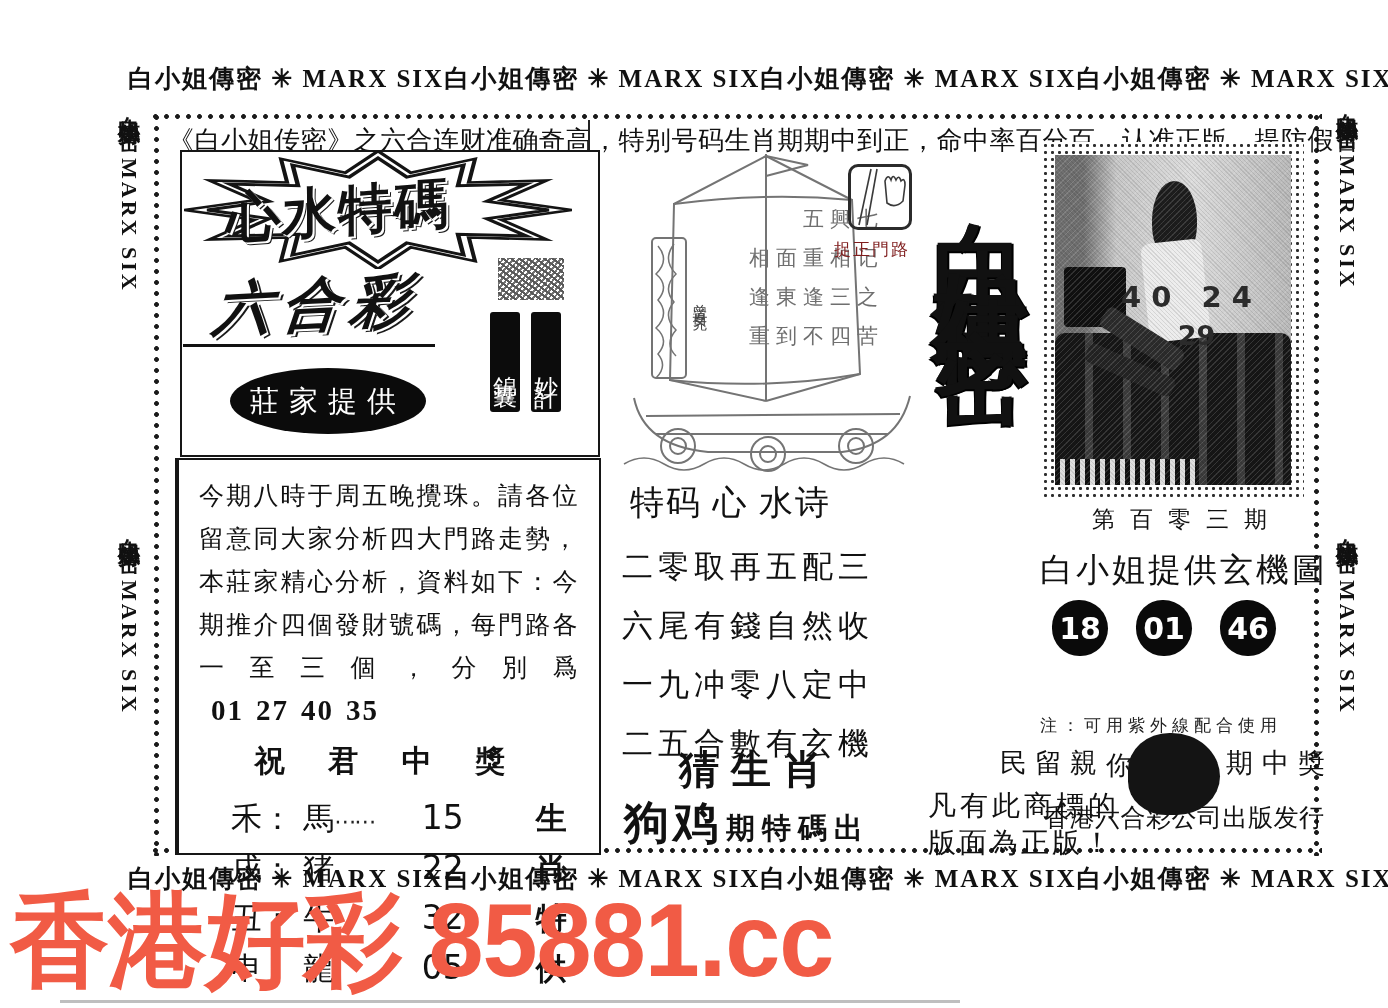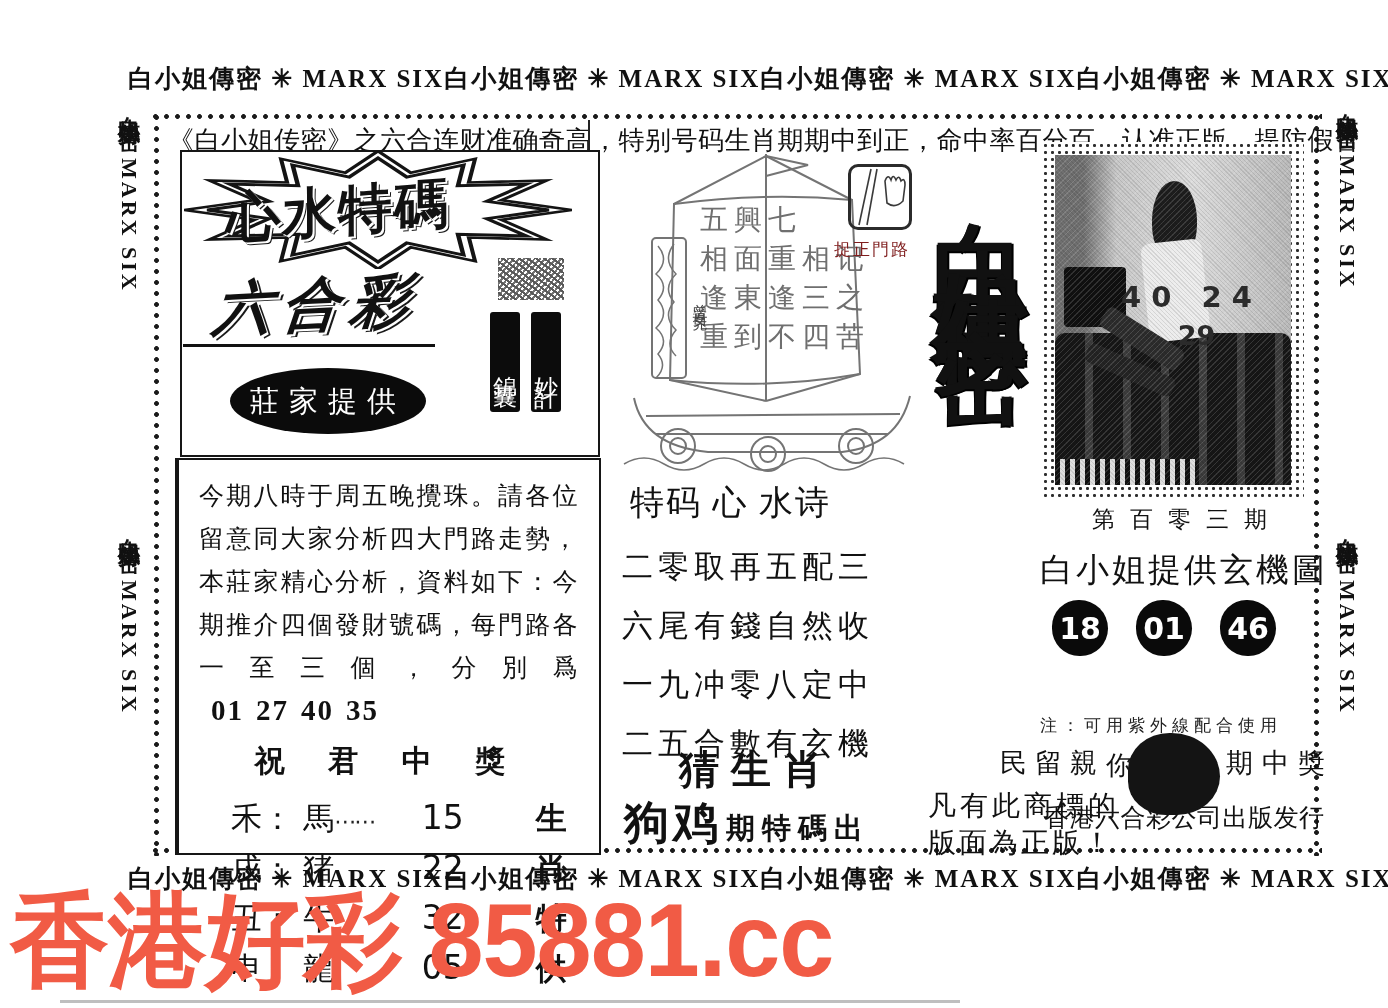--- a/index.html
+++ b/index.html
@@ -54,22 +54,22 @@
   .ztable{margin-top:16px;padding-left:32px;}
   .zrow{display:flex;align-items:baseline;height:50px;font-size:31px;}
   .zrow .stem{width:78px;}
   .zrow .animal{width:128px;}
   .zrow .lead{font-size:22px;letter-spacing:-2px;color:#222;}
   .zrow .num{width:110px;font-family:"DejaVu Sans","Liberation Sans",sans-serif;font-size:33px;font-weight:500;}
   .zrow .side{width:60px;text-align:center;font-weight:600;}
 
   
   .boat{position:absolute;left:616px;top:146px;width:312px;height:330px;}
-  .sail-text{position:absolute;left:700px;top:200px;width:184px;text-align:left;color:#6f6f6f;
-        font-size:28px;line-height:39px;letter-spacing:6px;white-space:nowrap;}
+  .sail-text{position:absolute;left:700px;top:200px;width:184px;text-align:right;color:#6f6f6f;
+        font-size:21px;line-height:39px;letter-spacing:6px;white-space:nowrap;}
   .sail-side{position:absolute;left:690px;top:292px;writing-mode:vertical-rl;text-orientation:upright;
         font-size:15px;letter-spacing:4px;color:#444;}
   .hand-stamp{position:absolute;left:848px;top:164px;width:64px;height:66px;border:3px solid #2b2b2b;
         border-radius:10px;box-sizing:border-box;}
   .stamp-caption{position:absolute;left:834px;top:238px;font-size:17px;letter-spacing:2px;color:#7f1d1d;}
 
   .poem-title{position:absolute;left:630px;top:480px;width:290px;font-size:34px;letter-spacing:2px;white-space:nowrap;}
   .poem{position:absolute;left:622px;top:537px;font-size:31px;letter-spacing:5px;line-height:59px;white-space:nowrap;}
   .guess-title{position:absolute;left:658px;top:742px;font-size:40px;font-weight:700;letter-spacing:12px;white-space:nowrap;margin-left:21px;}
   .guess-line{position:absolute;left:624px;top:793px;white-space:nowrap;}

